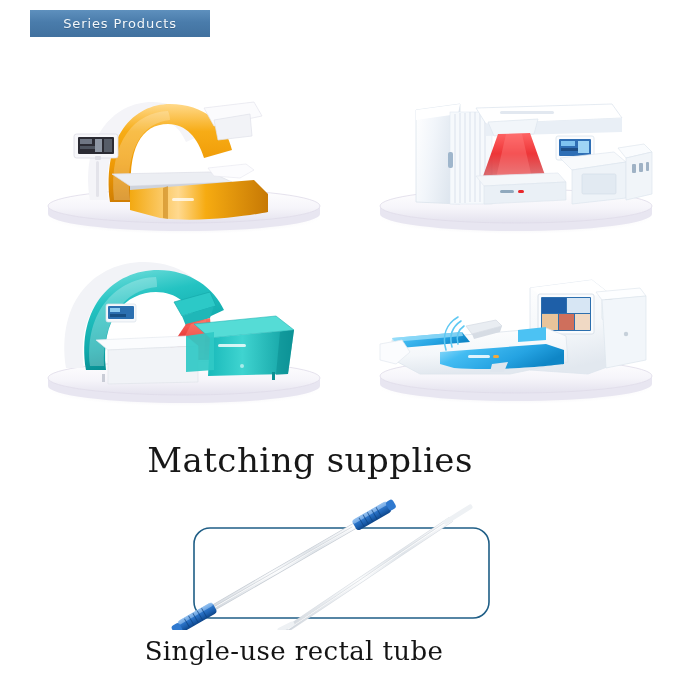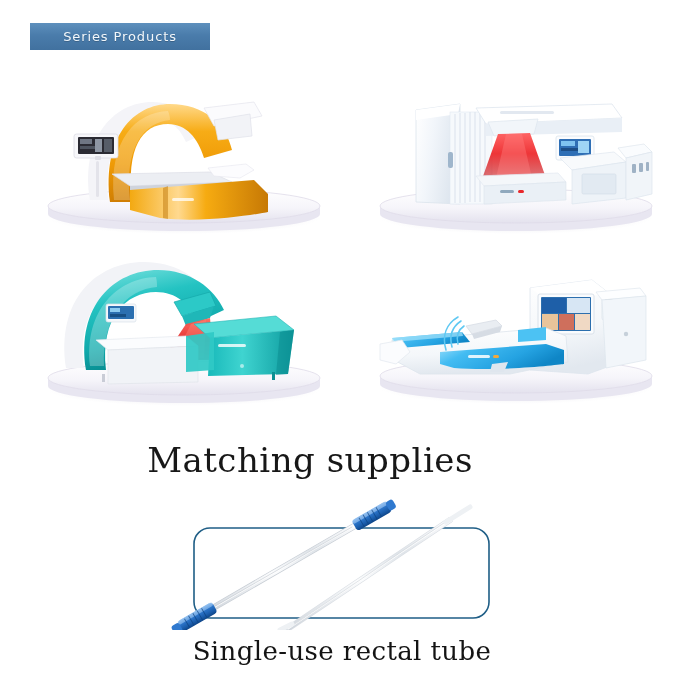--- a/index.html
+++ b/index.html
@@ -12,21 +12,21 @@
     height: 700px;
     position: relative;
     overflow: hidden;
     font-family: "Liberation Sans", sans-serif;
   }
 
   
   #banner {
     position: absolute;
     left: 30px;
-    top: 23px;
+    top: 10px;
     width: 180px;
     height: 27px;
     background: linear-gradient(180deg, #5e90bd 0%, #4a7cab 45%, #41719f 100%);
     display: flex;
     align-items: center;
     justify-content: center;
   }
   #banner-label {
     color: #f2f7fb;
     font-family: "DejaVu Sans", sans-serif;
@@ -81,21 +81,20 @@
     position: absolute;
     left: 0;
     top: 636px;
     width: 588px;
     text-align: center;
     font-family: "DejaVu Serif", serif;
     font-size: 26px;
     color: #141414;
     letter-spacing: 0.4px;
     white-space: nowrap;
-    margin-left: 48px;
   }
 </style>
 </head>
 <body>
 
 <div id="banner">
   <span id="banner-label">Series Products</span>
 </div>
 
 <div id="product-grid">

